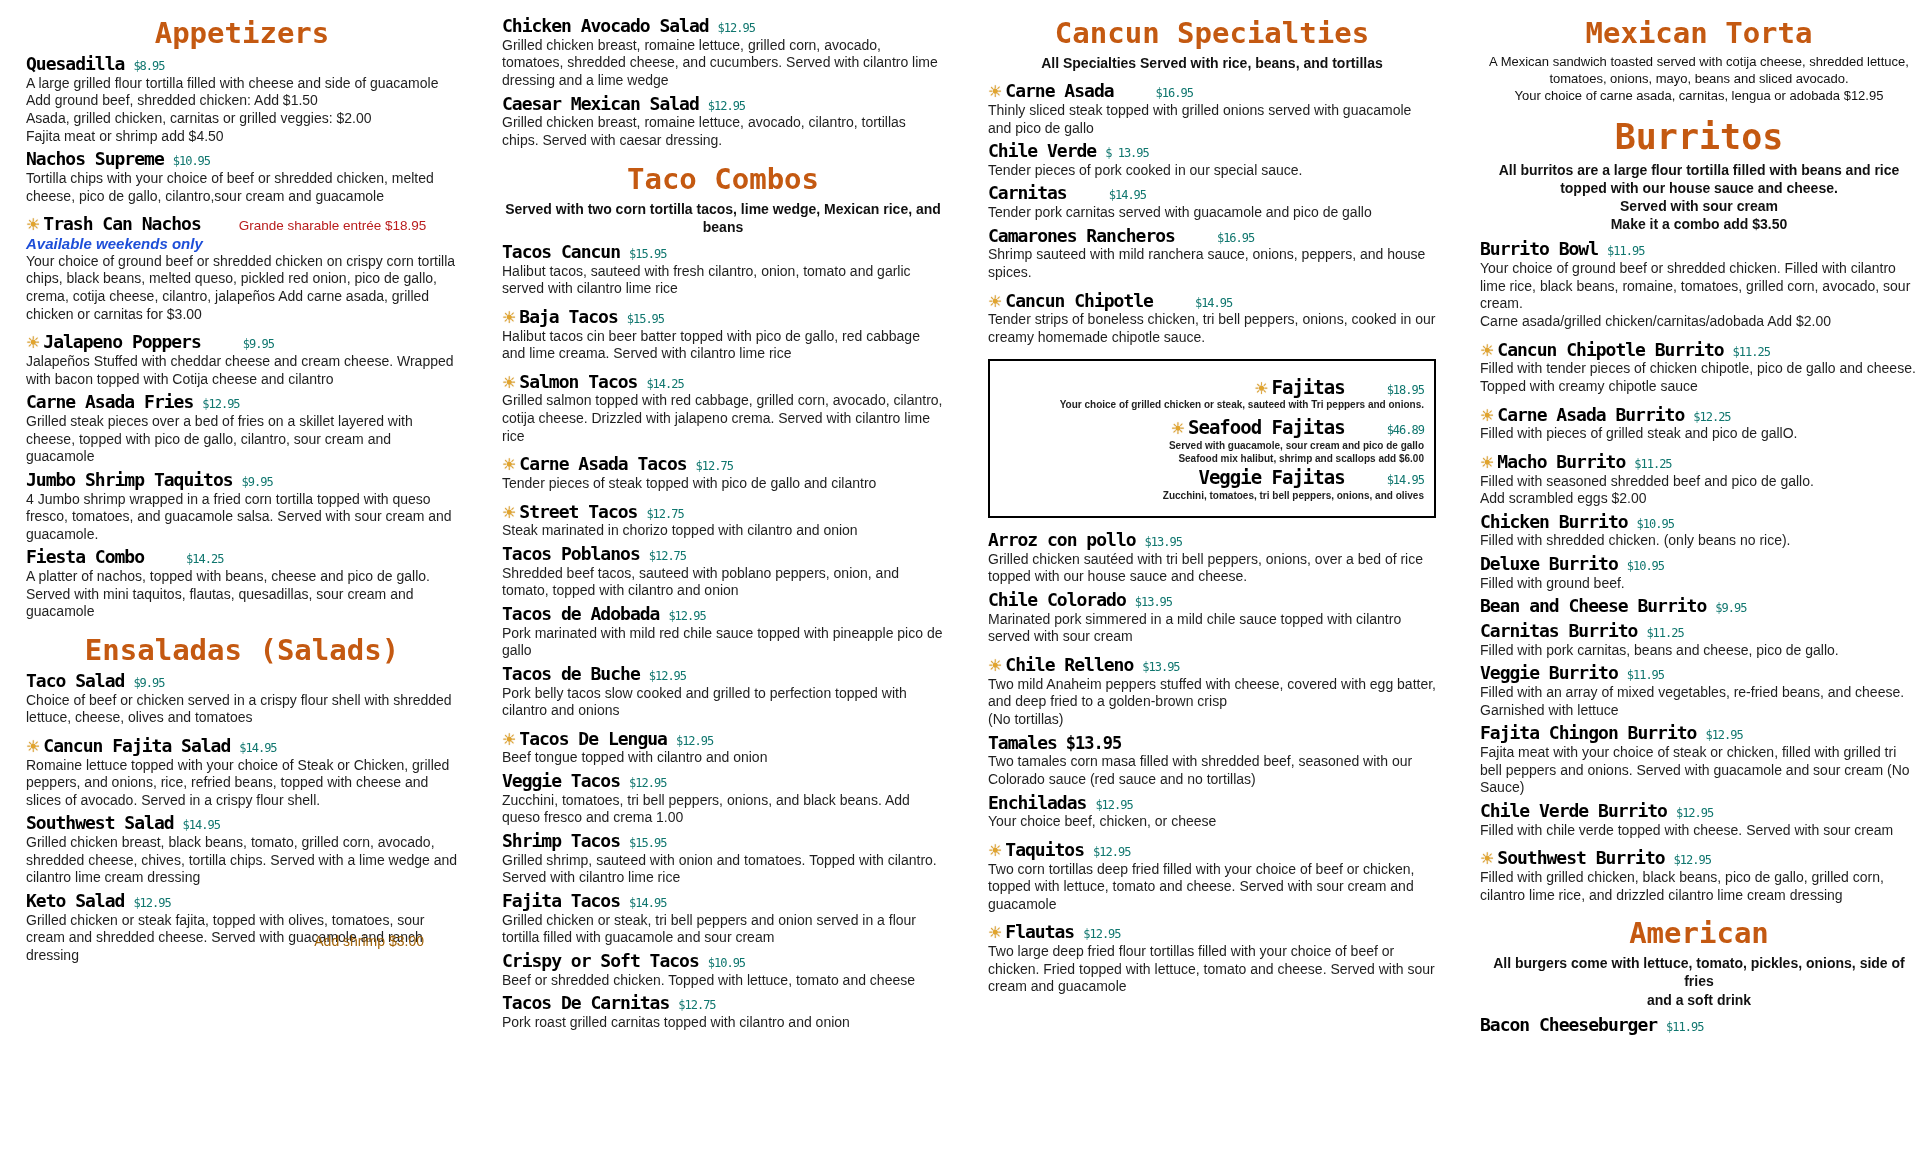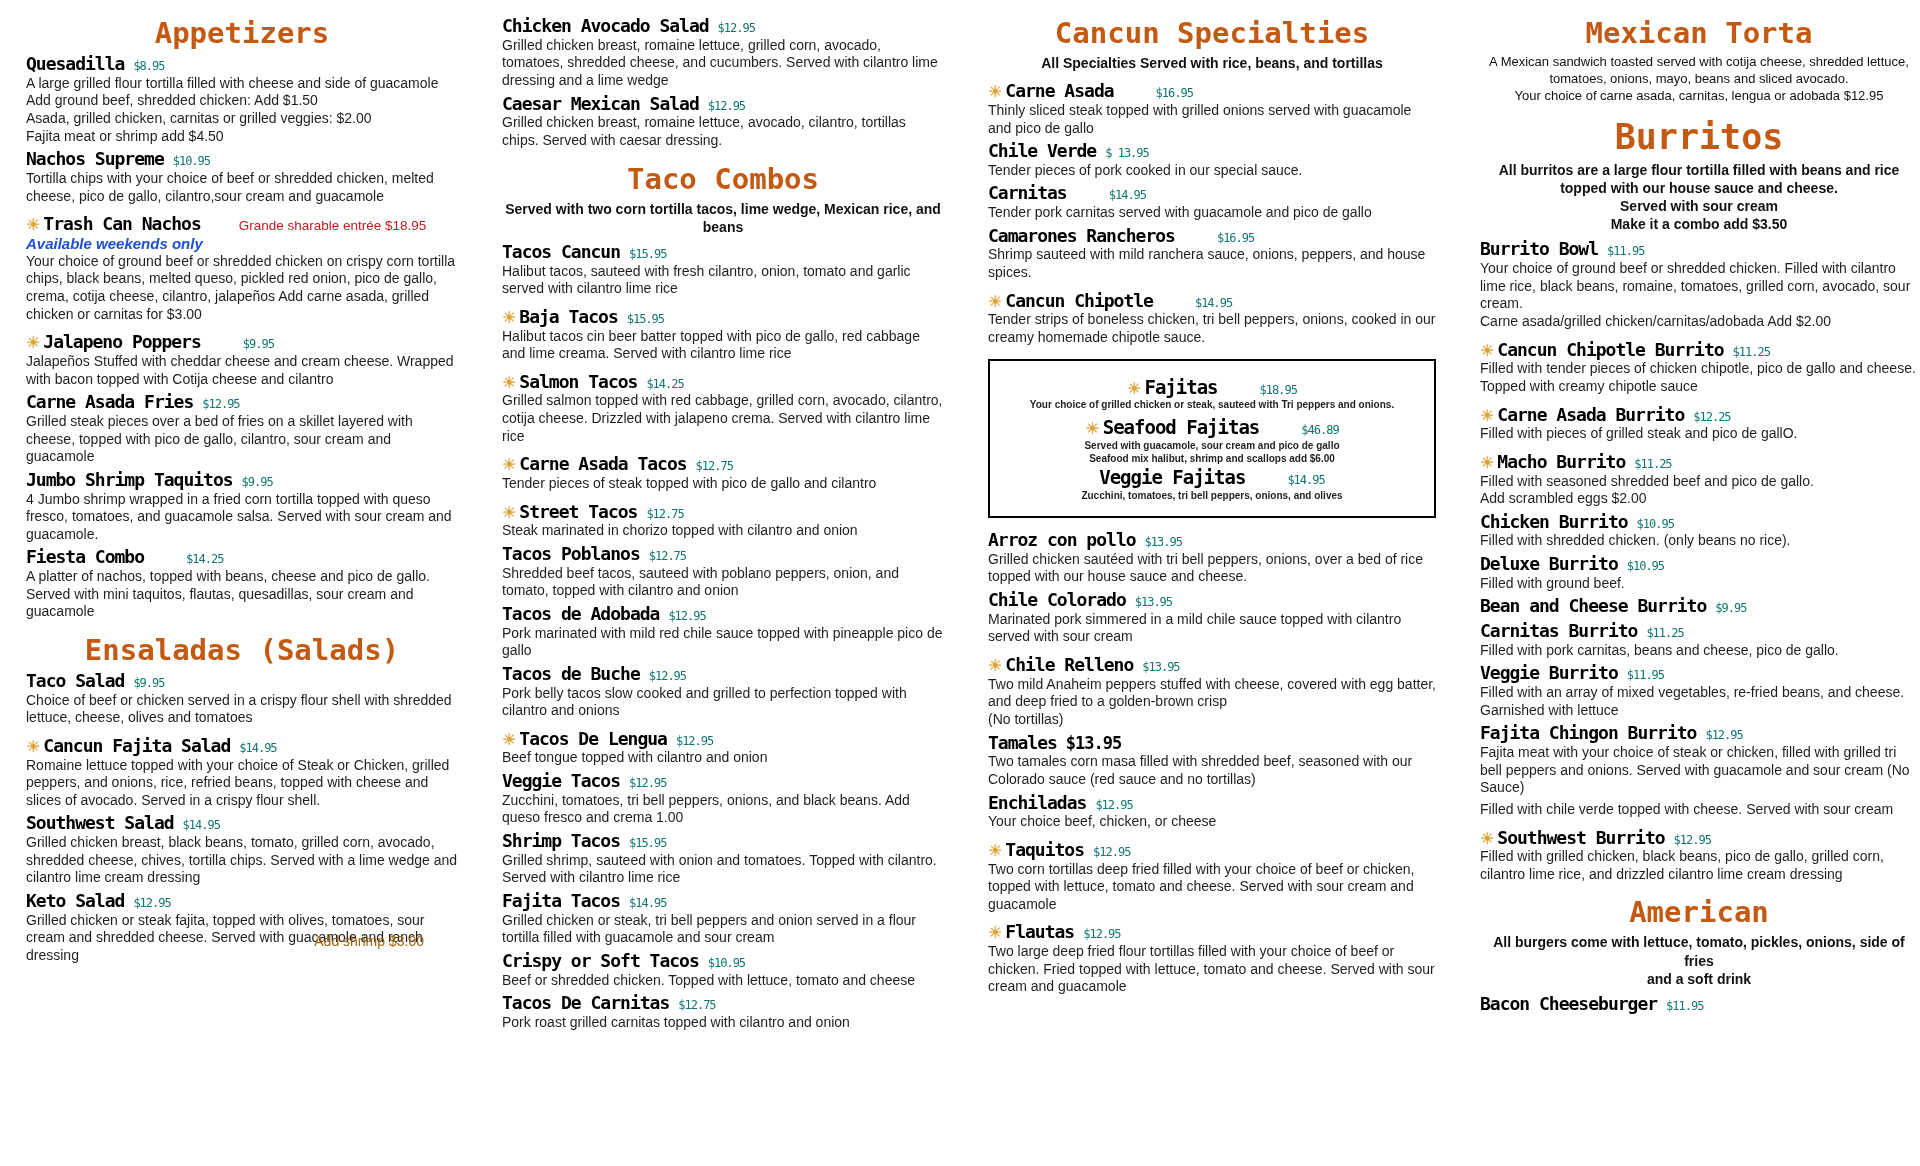--- a/index.html
+++ b/index.html
@@ -18,21 +18,21 @@
   .item-name{font-family:"DejaVu Sans Mono",monospace;font-weight:bold;font-size:18px;letter-spacing:-1px;color:#000;}
   .item-price{font-family:"DejaVu Sans Mono",monospace;font-size:12px;color:#0f766e;margin-left:9px;letter-spacing:-1px;}
   .item-price.gap{margin-left:42px;}
   .item-price.boldprice{font-weight:bold;color:#000;font-size:17px;}
   .price-note{color:#b91c1c;font-size:13.5px;margin-left:38px;}
   .red-note{color:#1d4ed8;font-style:italic;font-weight:bold;font-size:15px;line-height:1.2;}
   .desc-wrap{position:relative;}
   .item-desc{font-size:14px;color:#1f1f1f;line-height:1.26;white-space:pre-line;}
   .desc-right{position:absolute;right:34px;bottom:16px;font-size:14px;color:#a16207;}
   .boxed{border:2px solid #000;padding:10px 10px 12px;margin-top:20px;}
-  .boxed .item{text-align:center;margin-bottom:2px;}
+  .boxed .item{text-align:right;margin-bottom:2px;}
   .boxed .item.sun-item{margin-top:6px;}
   .boxed .item-desc{font-weight:bold;font-size:10px;line-height:1.3;}
   .boxed .item-name{font-size:19px;}
 </style>
 </head>
 <body>
 
 <div class="menu">
     <div class="column">
       <div class="block">
@@ -385,20 +385,21 @@
             <div class="item-desc">Filled with an array of mixed vegetables, re-fried beans, and cheese.  Garnished with lettuce</div>
           </div>
         </div>
         <div class="item">
           <div class="item-head"><span class="item-name">Fajita Chingon Burrito</span><span class="item-price">$12.95</span></div>
           <div class="desc-wrap">
             <div class="item-desc">Fajita meat with your choice of steak or chicken, filled with grilled tri bell peppers and onions. Served with guacamole and sour cream (No Sauce)</div>
           </div>
         </div>
         <div class="item">
+          <div class="item-head"><span class="item-name">Chile Verde Burrito</span><span class="item-price">$12.95</span></div>
           <div class="desc-wrap">
             <div class="item-desc">Filled with chile verde topped with cheese. Served with sour cream</div>
           </div>
         </div>
         <div class="item sun-item">
           <div class="item-head"><span class="sun-icon">☀</span><span class="item-name">Southwest Burrito</span><span class="item-price">$12.95</span></div>
           <div class="desc-wrap">
             <div class="item-desc">Filled with grilled chicken, black beans, pico de gallo, grilled corn, cilantro lime rice, and drizzled cilantro lime cream dressing</div>
           </div>
         </div>

